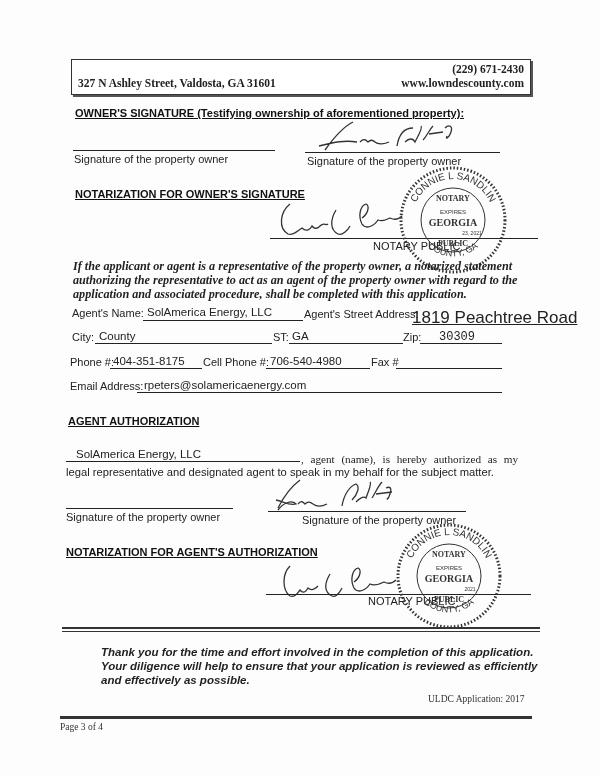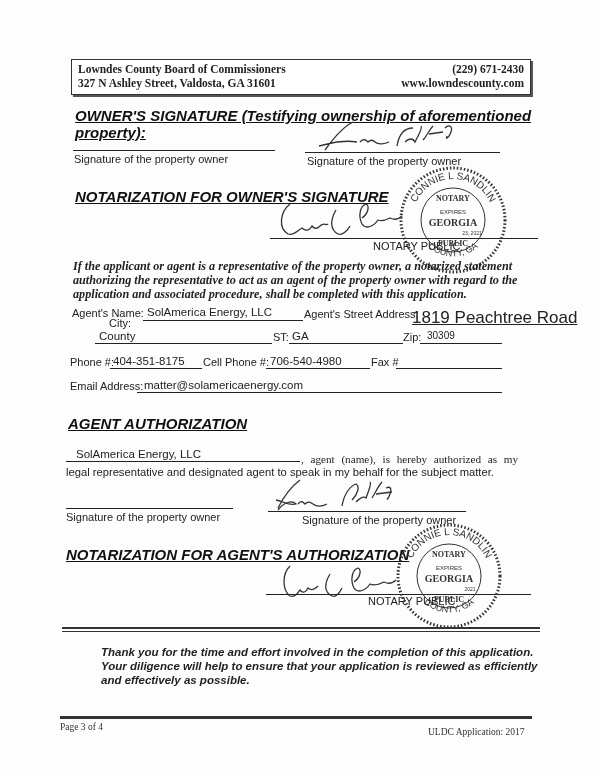--- a/index.html
+++ b/index.html
@@ -1,35 +1,34 @@
 <!DOCTYPE html>
 <html><head>
 <meta charset="utf-8">
 <style>
   html, body { margin:0; padding:0; }
   body { width:600px; height:777px; background:#fdfdfd; position:relative; overflow:hidden; font-family:"Liberation Sans", sans-serif; color:#1a1a1a; }
   .abs { position:absolute; }
   .header-box { left:71px; top:59px; width:458px; height:34px; border:1.5px solid #333; box-shadow:2px 2px 0 #555; background:#fff; }
   .hdr-l { left:6px; font-family:"Liberation Serif", serif; font-weight:bold; font-size:11.5px; color:#222; }
   .hdr-r { right:6px; font-family:"Liberation Serif", serif; font-weight:bold; font-size:11.5px; color:#222; text-align:right; }
-  .section-title { font-weight:bold; font-size:15px; text-decoration:underline; color:#111;font-style:italic; }
+  .section-title { font-weight:bold; font-size:11px; text-decoration:underline; color:#111; }
   .label { font-size:11px; color:#222; white-space:nowrap; }
   .line { border-bottom:1px solid #222; height:0; }
   .italic-serif { font-family:"Liberation Serif", serif; font-style:italic; font-weight:bold; font-size:12.2px; line-height:14px; color:#222; }
   .italic-sans { font-style:italic; font-weight:bold; font-size:11.5px; line-height:14px; color:#222; }
   .body-text { font-size:11.2px; color:#222; line-height:14px; }
   .footer-l, .footer-r { font-family:"Liberation Serif", serif; font-size:9.5px; color:#333; }
   .sig svg { overflow:visible; }
   .stamp svg { overflow:visible; }
 </style>
 </head>
 <body>
 
 <div class="abs header-box">
-  <div class="abs hdr-l" style="top:3px;">Lowndes County Board of Commissioners</div>
   <div class="abs hdr-l" style="top:17px;">327 N Ashley Street, Valdosta, GA  31601</div>
   <div class="abs hdr-r" style="top:3px;">(229) 671-2430</div>
   <div class="abs hdr-r" style="top:17px;">www.lowndescounty.com</div>
 </div>
 
 <div class="abs section-title" style="left:75px; top:107px;">OWNER'S SIGNATURE (Testifying ownership of aforementioned property):</div>
 <div class="abs line" style="left:73px; top:150px; width:202px;"></div>
 <div class="abs label" style="left:74px; top:153px;">Signature of the property owner</div>
 <div class="abs sig" style="left:305px; top:118px; width:160px; height:36px;">
   <svg width="160" height="36" viewBox="0 0 160 36">
@@ -66,43 +65,43 @@
 </div>
 
 <div class="abs italic-serif" style="left:73px; top:259px; width:462px;">If the applicant or agent is a representative of the property owner, a notarized statement authorizing the representative to act as an agent of the property owner with regard to the application and associated procedure, shall be completed with this application.</div>
 
 <div class="abs label" style="left:72px; top:307px;">Agent's Name:</div>
 <div class="abs line" style="left:143px; top:320px; width:160px;"></div>
 <div class="abs label" style="left:147px; top:306px; font-size:11.5px;">SolAmerica Energy, LLC</div>
 <div class="abs label" style="left:304px; top:308px;">Agent's Street Address:</div>
 <div class="abs label" style="left:412px; top:308px; text-decoration:underline; font-size:17px;">1819 Peachtree Road</div>
 
-<div class="abs label" style="left:72px; top:317px;margin-left:37px;">City:</div>
+<div class="abs label" style="left:72px; top:331px;">City:</div>
 <div class="abs line" style="left:95px; top:343px; width:177px;"></div>
 <div class="abs label" style="left:99px; top:330px; font-size:11.5px;">County</div>
 <div class="abs label" style="left:273px; top:331px;">ST:</div>
 <div class="abs line" style="left:289px; top:343px; width:114px;"></div>
 <div class="abs label" style="left:292px; top:330px; font-size:11.5px;">GA</div>
 <div class="abs label" style="left:403px; top:331px;">Zip:</div>
 <div class="abs line" style="left:420px; top:343px; width:82px;"></div>
-<div class="abs label" style="left:427px; top:330px; font-size:10px;">30309</div>
+<div class="abs label" style="left:439px; top:330px; font-size:12px;font-family:Liberation Mono, monospace;">30309</div>
 
 <div class="abs label" style="left:70px; top:356px;">Phone #:</div>
 <div class="abs line" style="left:110px; top:368px; width:92px;"></div>
 <div class="abs label" style="left:113px; top:355px; font-size:11.5px;text-align:center;">404-351-8175</div>
 <div class="abs label" style="left:203px; top:356px;">Cell Phone #:</div>
 <div class="abs line" style="left:266px; top:368px; width:104px;"></div>
 <div class="abs label" style="left:270px; top:355px; font-size:11.5px;">706-540-4980</div>
 <div class="abs label" style="left:371px; top:356px;">Fax #</div>
 <div class="abs line" style="left:396px; top:368px; width:106px;"></div>
 <div class="abs label" style="left:400px; top:355px;"></div>
 
 <div class="abs label" style="left:70px; top:380px;text-align:center;">Email Address:</div>
 <div class="abs line" style="left:137px; top:392px; width:365px;"></div>
-<div class="abs label" style="left:144px; top:379px; font-size:11.5px;">matter@solamericaenergy.com</div>
+<div class="abs label" style="left:144px; top:379px; font-size:11.5px;">rpeters@solamericaenergy.com</div>
 
 <div class="abs section-title" style="left:68px; top:415px;">AGENT AUTHORIZATION</div>
 <div class="abs line" style="left:66px; top:461px; width:234px;"></div>
 <div class="abs label" style="left:76px; top:448px; font-size:11.5px;">SolAmerica Energy, LLC</div>
 <div class="abs body-text" style="left:301px; top:452px; width:217px; text-align:justify; text-align-last:justify;font-family:Liberation Serif, serif;">, agent (name), is hereby authorized as my</div>
 <div class="abs body-text" style="left:66px; top:465px;">legal representative and designated agent to speak in my behalf for the subject matter.</div>
 
 <div class="abs line" style="left:66px; top:508px; width:167px;"></div>
 <div class="abs label" style="left:66px; top:511px;">Signature of the property owner</div>
 <div class="abs sig" style="left:270px; top:476px; width:150px; height:36px;">
@@ -139,13 +138,13 @@
   </svg>
 </div>
 
 <div class="abs" style="left:62px; top:627px; width:478px; height:2px; background:#333;"></div>
 <div class="abs" style="left:62px; top:631px; width:478px; height:1px; background:#333;"></div>
 
 <div class="abs italic-sans" style="left:62px; top:645px; width:460px;margin-left:39px;">Thank you for the time and effort involved in the completion of this application.  Your diligence will help to ensure that your application is reviewed as efficiently and effectively as possible.</div>
 
 <div class="abs" style="left:60px; top:716px; width:472px; height:3px; background:#333;"></div>
 <div class="abs footer-l" style="left:60px; top:722px;">Page 3 of 4</div>
-<div class="abs footer-r" style="left:428px; top:727px;">ULDC Application: 2017</div>
+<div class="abs footer-r" style="left:428px; top:694px;">ULDC Application: 2017</div>
 
 </body></html>

